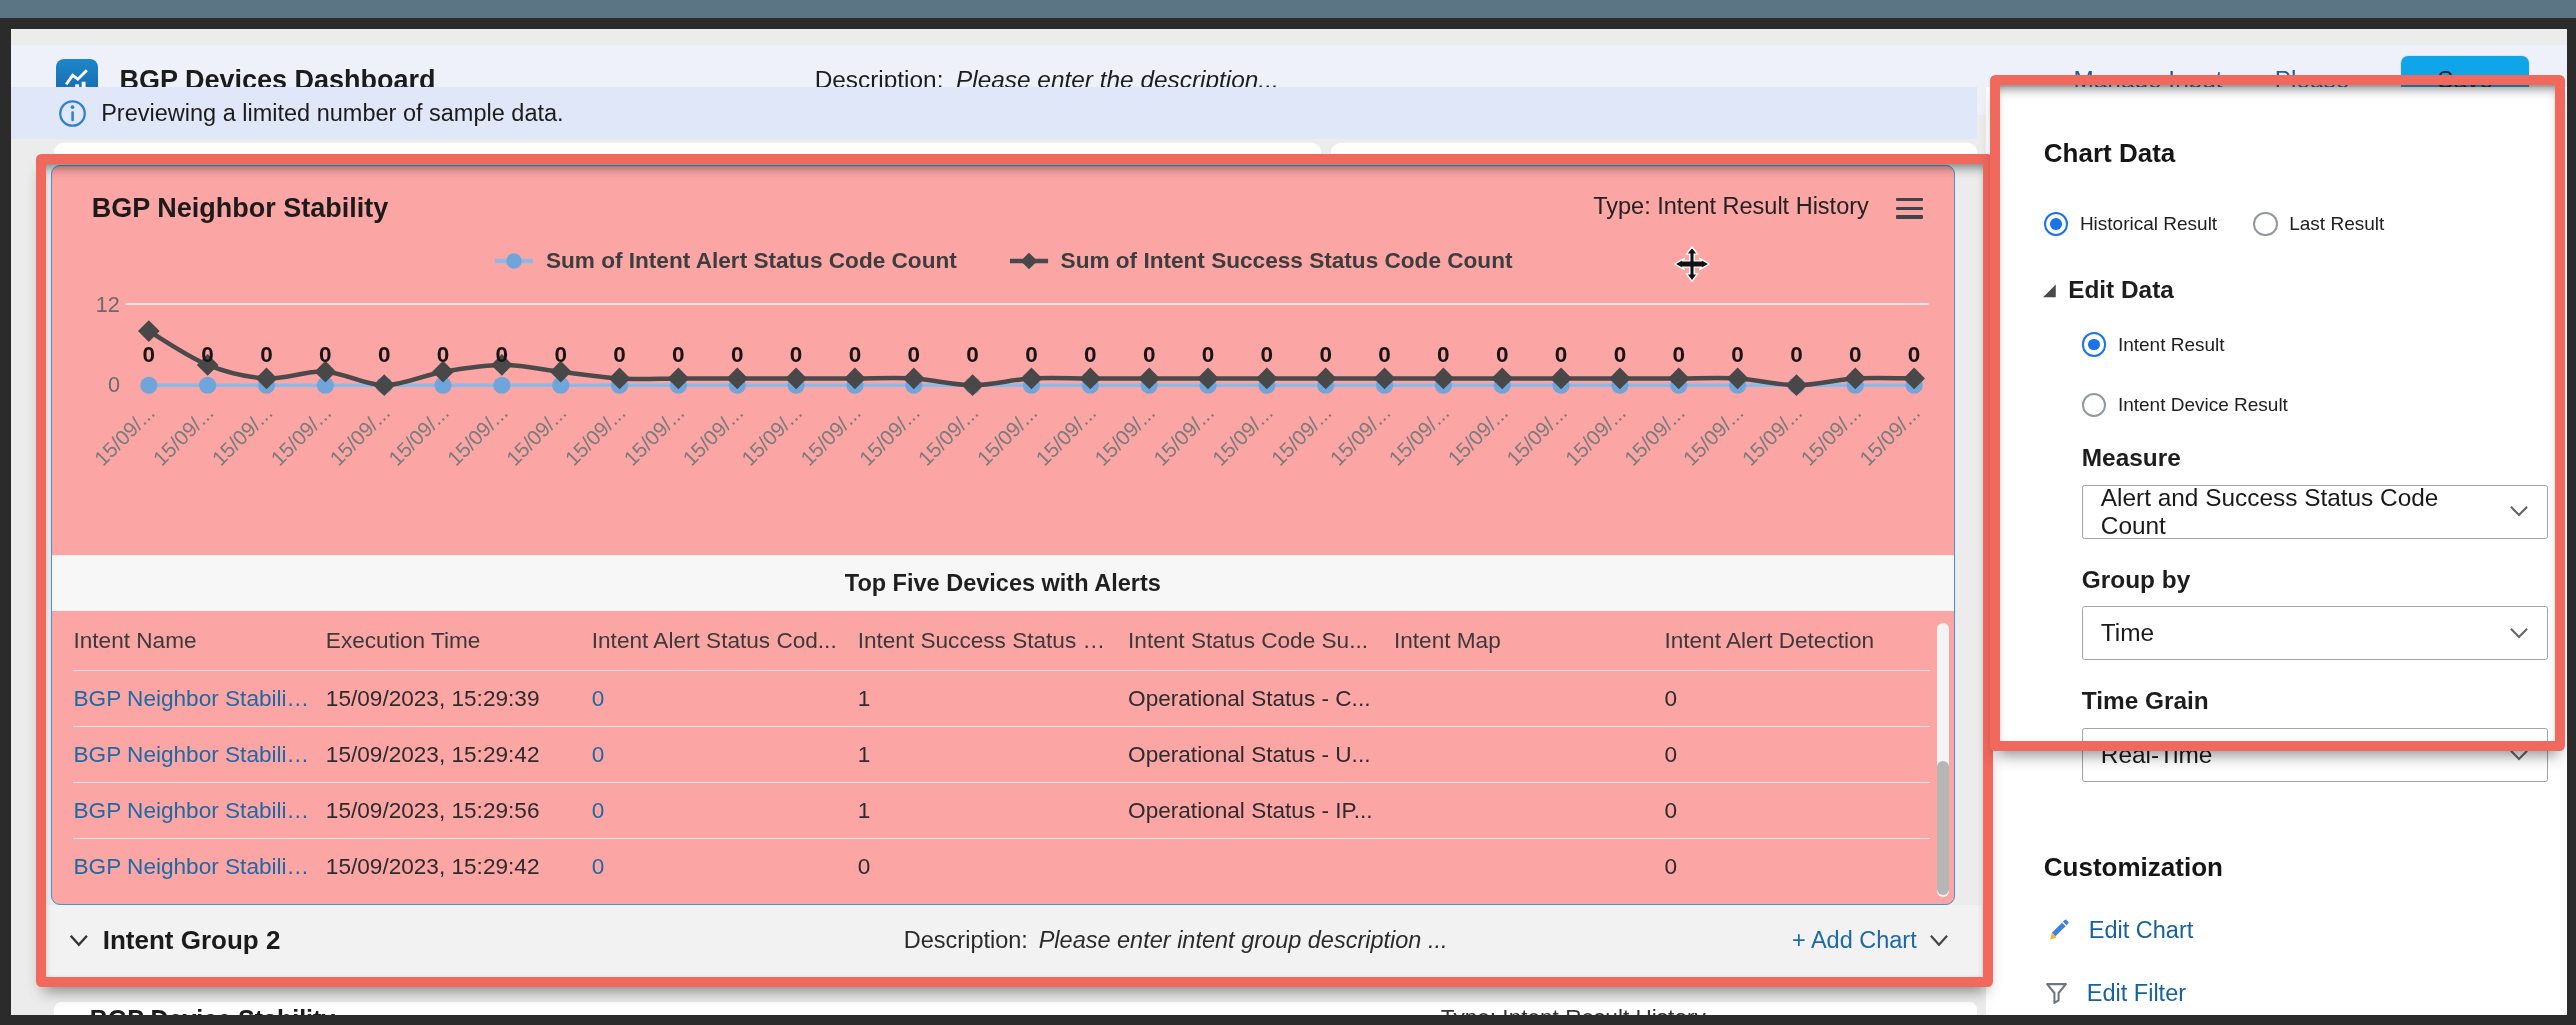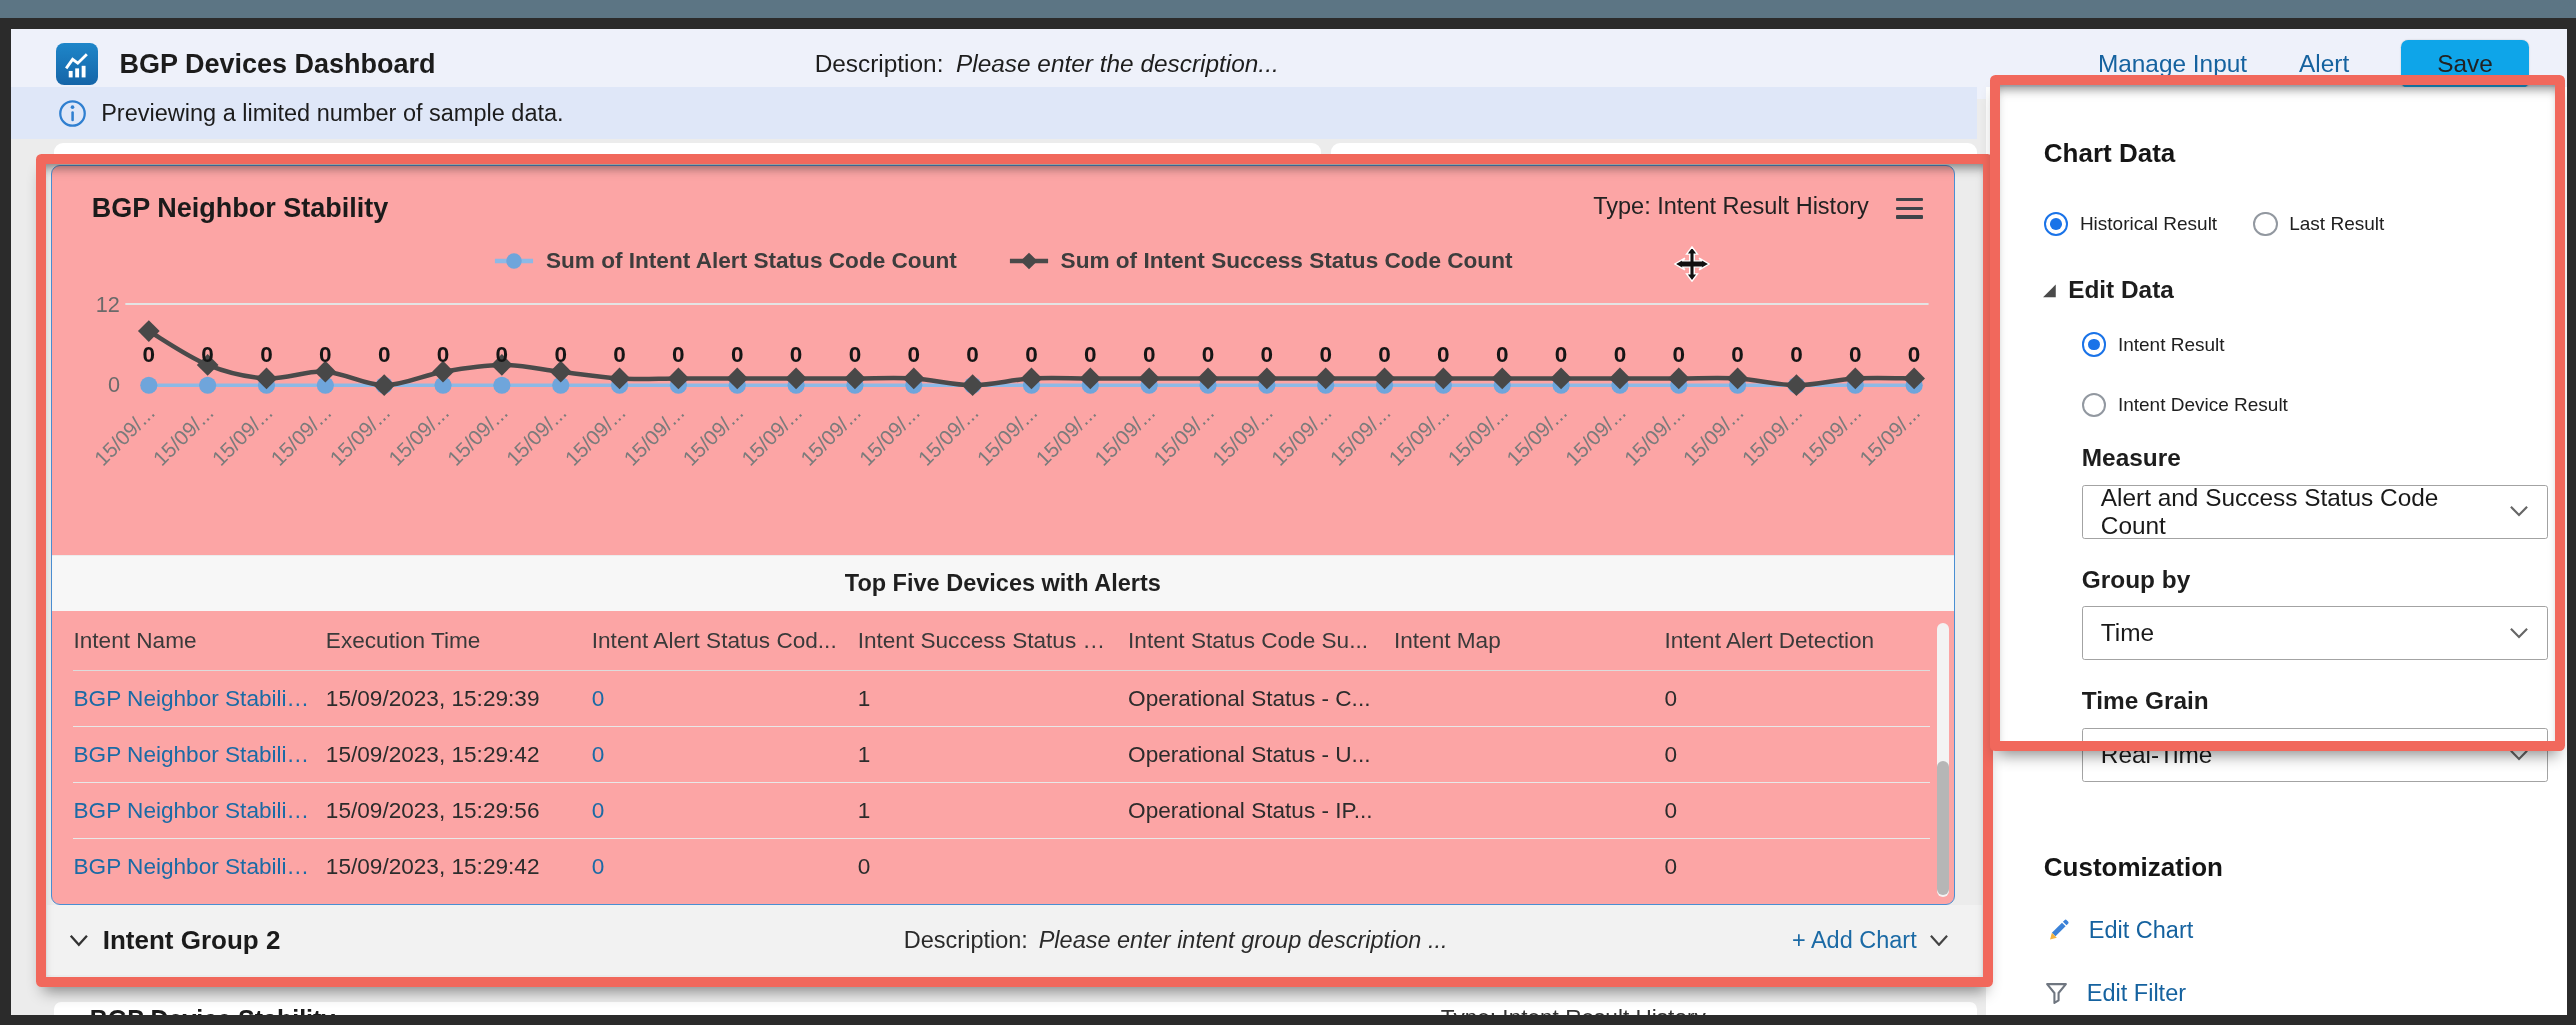--- a/index.html
+++ b/index.html
@@ -2,21 +2,21 @@
 <html style="font-size:14.4px"><head>
 <meta charset="utf-8">
 <style>
   * { box-sizing: border-box; margin: 0; padding: 0; }
   html,body { width:2576px; height:1025px; }
   body { font-family:"Liberation Sans", sans-serif; background:#2b2b2b; position:relative; overflow:hidden; }
   .top-band { position:absolute; left:0; top:0; width:2576px; height:18px; background:#5c7584; }
   .frame { position:absolute; left:10.8px; top:29px; width:2556px; height:986px; background:#ececec; overflow:hidden; }
 
   
-  .header { position:absolute; left:0; top:0; width:2556px; height:70px; background:#eef1fa; display:flex; align-items:center; padding:0 38px 0 45px; }
+  .header { position:absolute; left:0; top:16px; width:2556px; height:70px; background:#eef1fa; display:flex; align-items:center; padding:0 38px 0 45px; }
   .app-icon { width:42px; height:42px; border-radius:8.1px; background:linear-gradient(180deg,#1e86c9,#1565a8); display:flex; align-items:center; justify-content:center; flex:0 0 auto; }
   .win-title { font-size:27px; font-weight:bold; color:#1c1c1c; margin-left:21.7px; }
   .desc-block { margin-left:379px; display:flex; align-items:baseline; font-size:24.4px; color:#1d1d1d; }
   .desc-ph { font-style:italic; margin-left:12.6px; color:#1d1d1d; }
   .header-actions { margin-left:auto; display:flex; align-items:center; gap:52px; }
   .hlink { font-size:24.4px; color:#15629f; cursor:pointer; }
   .save-btn { background:#0ea5e9; border:none; border-radius:7.2px; font-size:24.4px; color:#222; padding:10px 36px; font-family:inherit; box-shadow:0 0.9px 1.8px rgba(0,0,0,.2); }
 
   
   .banner { position:absolute; left:0; top:58px; width:1966px; height:52px; background:#dfe7f8; display:flex; align-items:center; padding-left:47px; gap:14.4px; font-size:23.5px; color:#1c1c1c; }
@@ -104,21 +104,21 @@
         <rect x="16" y="13" width="3" height="9" fill="#fff"></rect>
       </svg>
     </div>
     <div class="win-title">BGP Devices Dashboard</div>
     <div class="desc-block">
       <span>Description:</span>
       <span class="desc-ph">Please enter the description...</span>
     </div>
     <div class="header-actions">
       <span class="hlink">Manage Input</span>
-      <span class="hlink">Alert</span>
+      <span class="hlink">Please</span>
       <button class="save-btn">Save</button>
     </div>
   </div>
 
   <div class="banner">
     <svg width="29" height="29" viewBox="0 0 32 32">
       <circle cx="16" cy="16" r="13.5" fill="none" stroke="#2f7fd0" stroke-width="2.5"></circle>
       <rect x="14.7" y="13.5" width="2.8" height="11" rx="1.4" fill="#2f7fd0"></rect>
       <circle cx="16" cy="9" r="2" fill="#2f7fd0"></circle>
     </svg>

